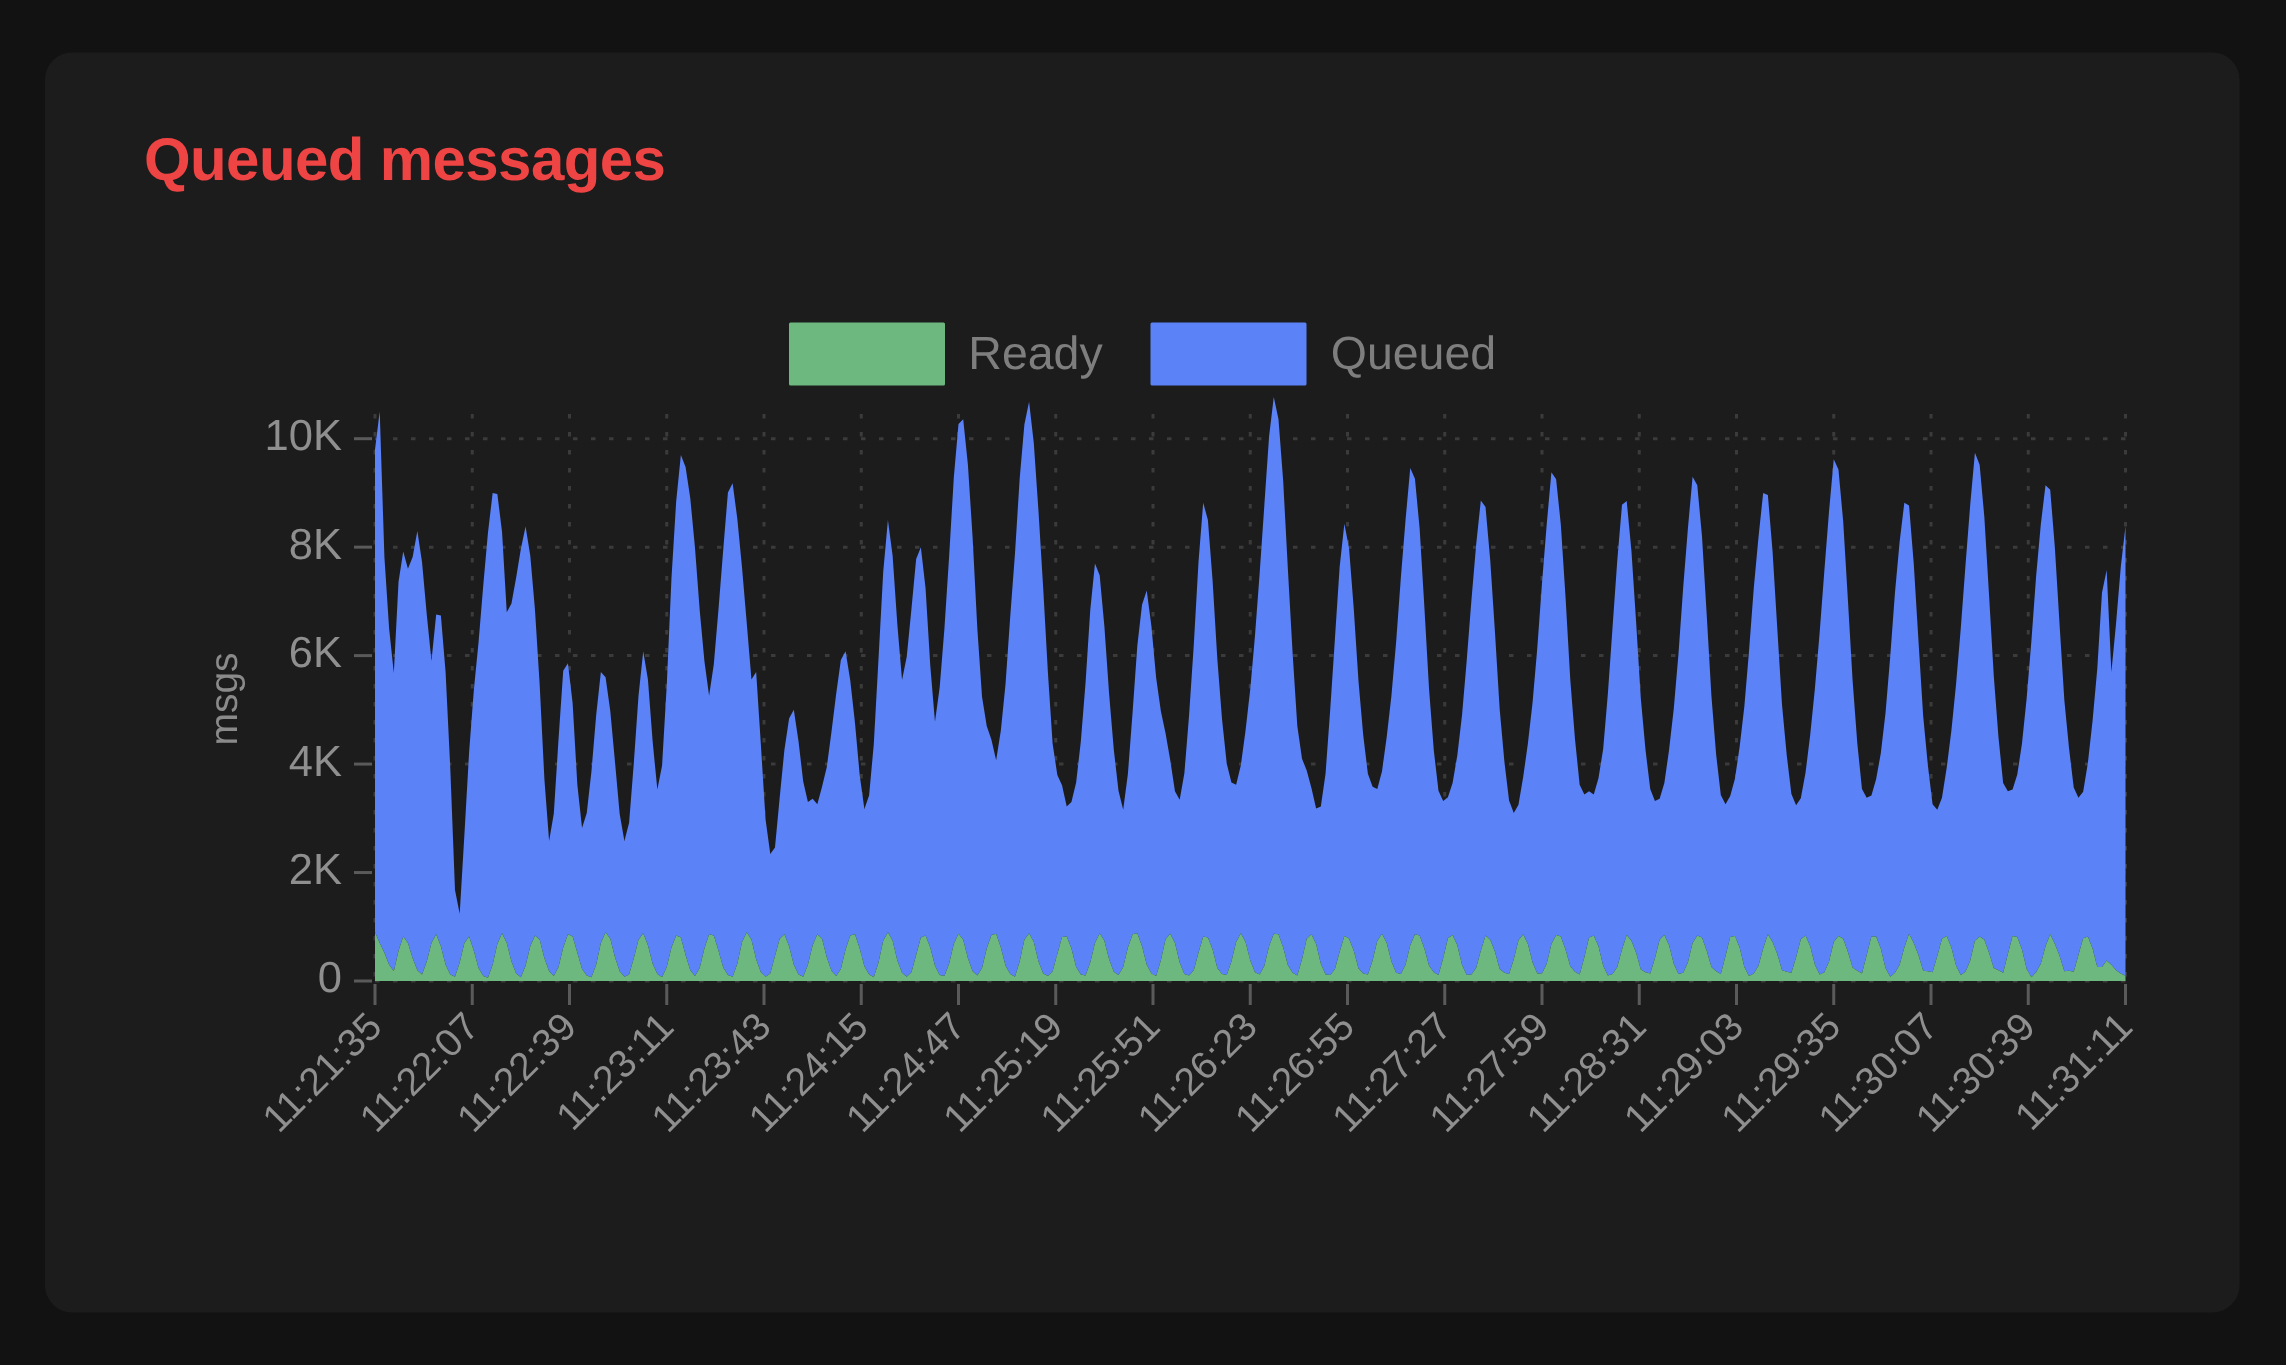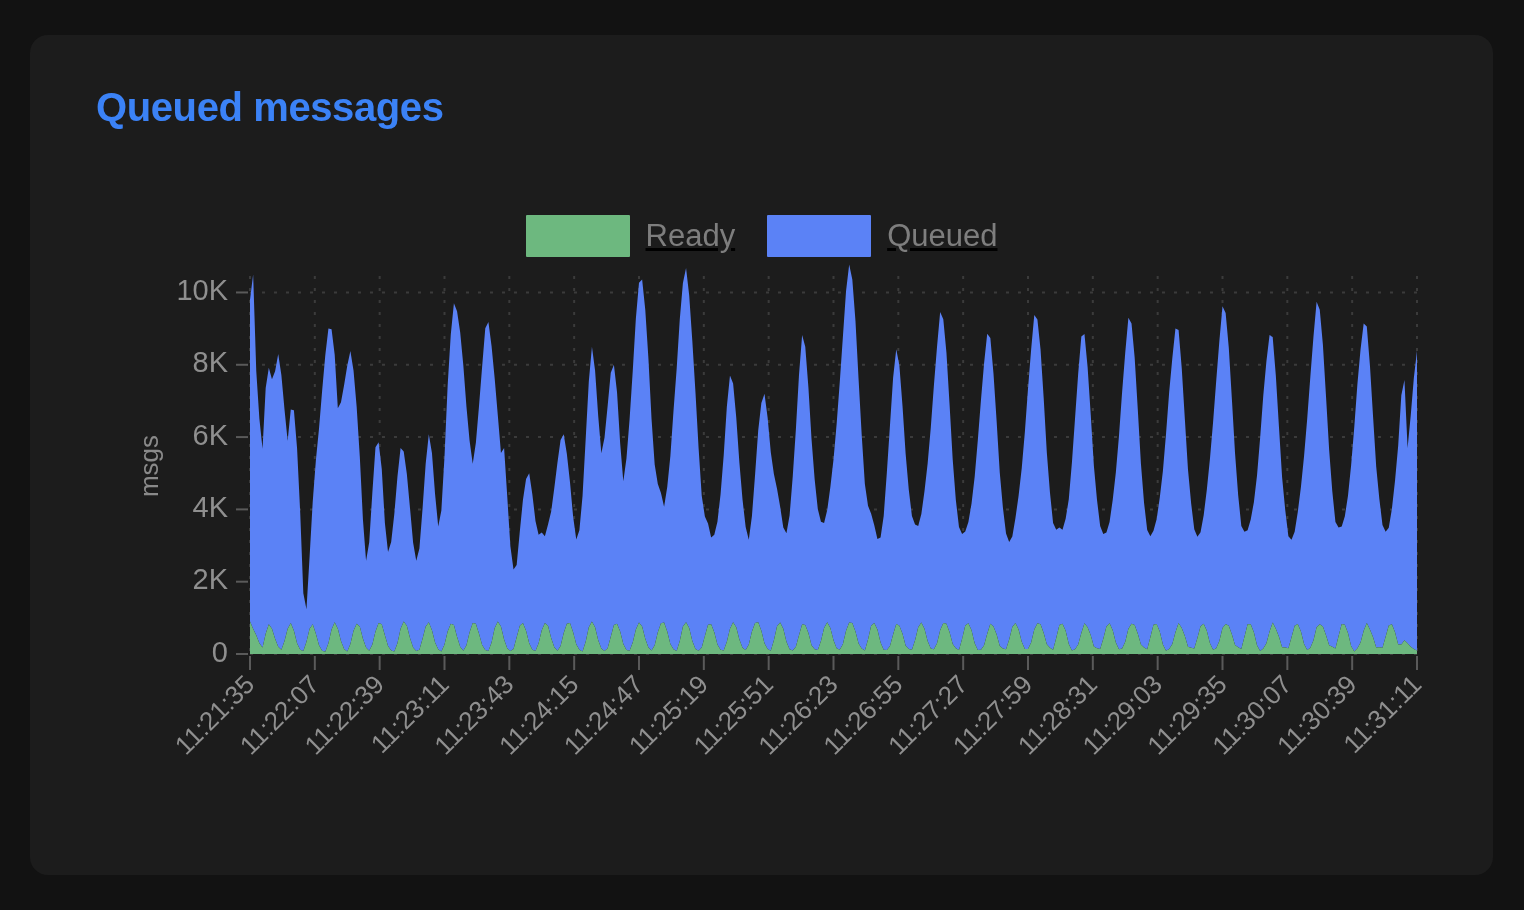--- a/index.html
+++ b/index.html
@@ -34,36 +34,35 @@
     border-radius: 18px;
     box-sizing: border-box;
   }
 
   .card-title {
     position: absolute;
     left: 66px;
     top: 50px;
     font-size: 40px;
     font-weight: 700;
-    color: #3b82f6;
+    color: #ef4444;
     letter-spacing: -0.4px;
     white-space: nowrap;
   }
 
   
   .legend {
     position: absolute;
     left: 0;
     top: 180px;
     width: 1463px;
     display: flex;
     justify-content: center;
     align-items: center;
     gap: 32px;
-    text-decoration: underline;
   }
   .legend-item {
     display: flex;
     align-items: center;
     gap: 16px;
   }
   .legend-swatch {
     width: 104px;
     height: 42px;
     border-radius: 1px;

